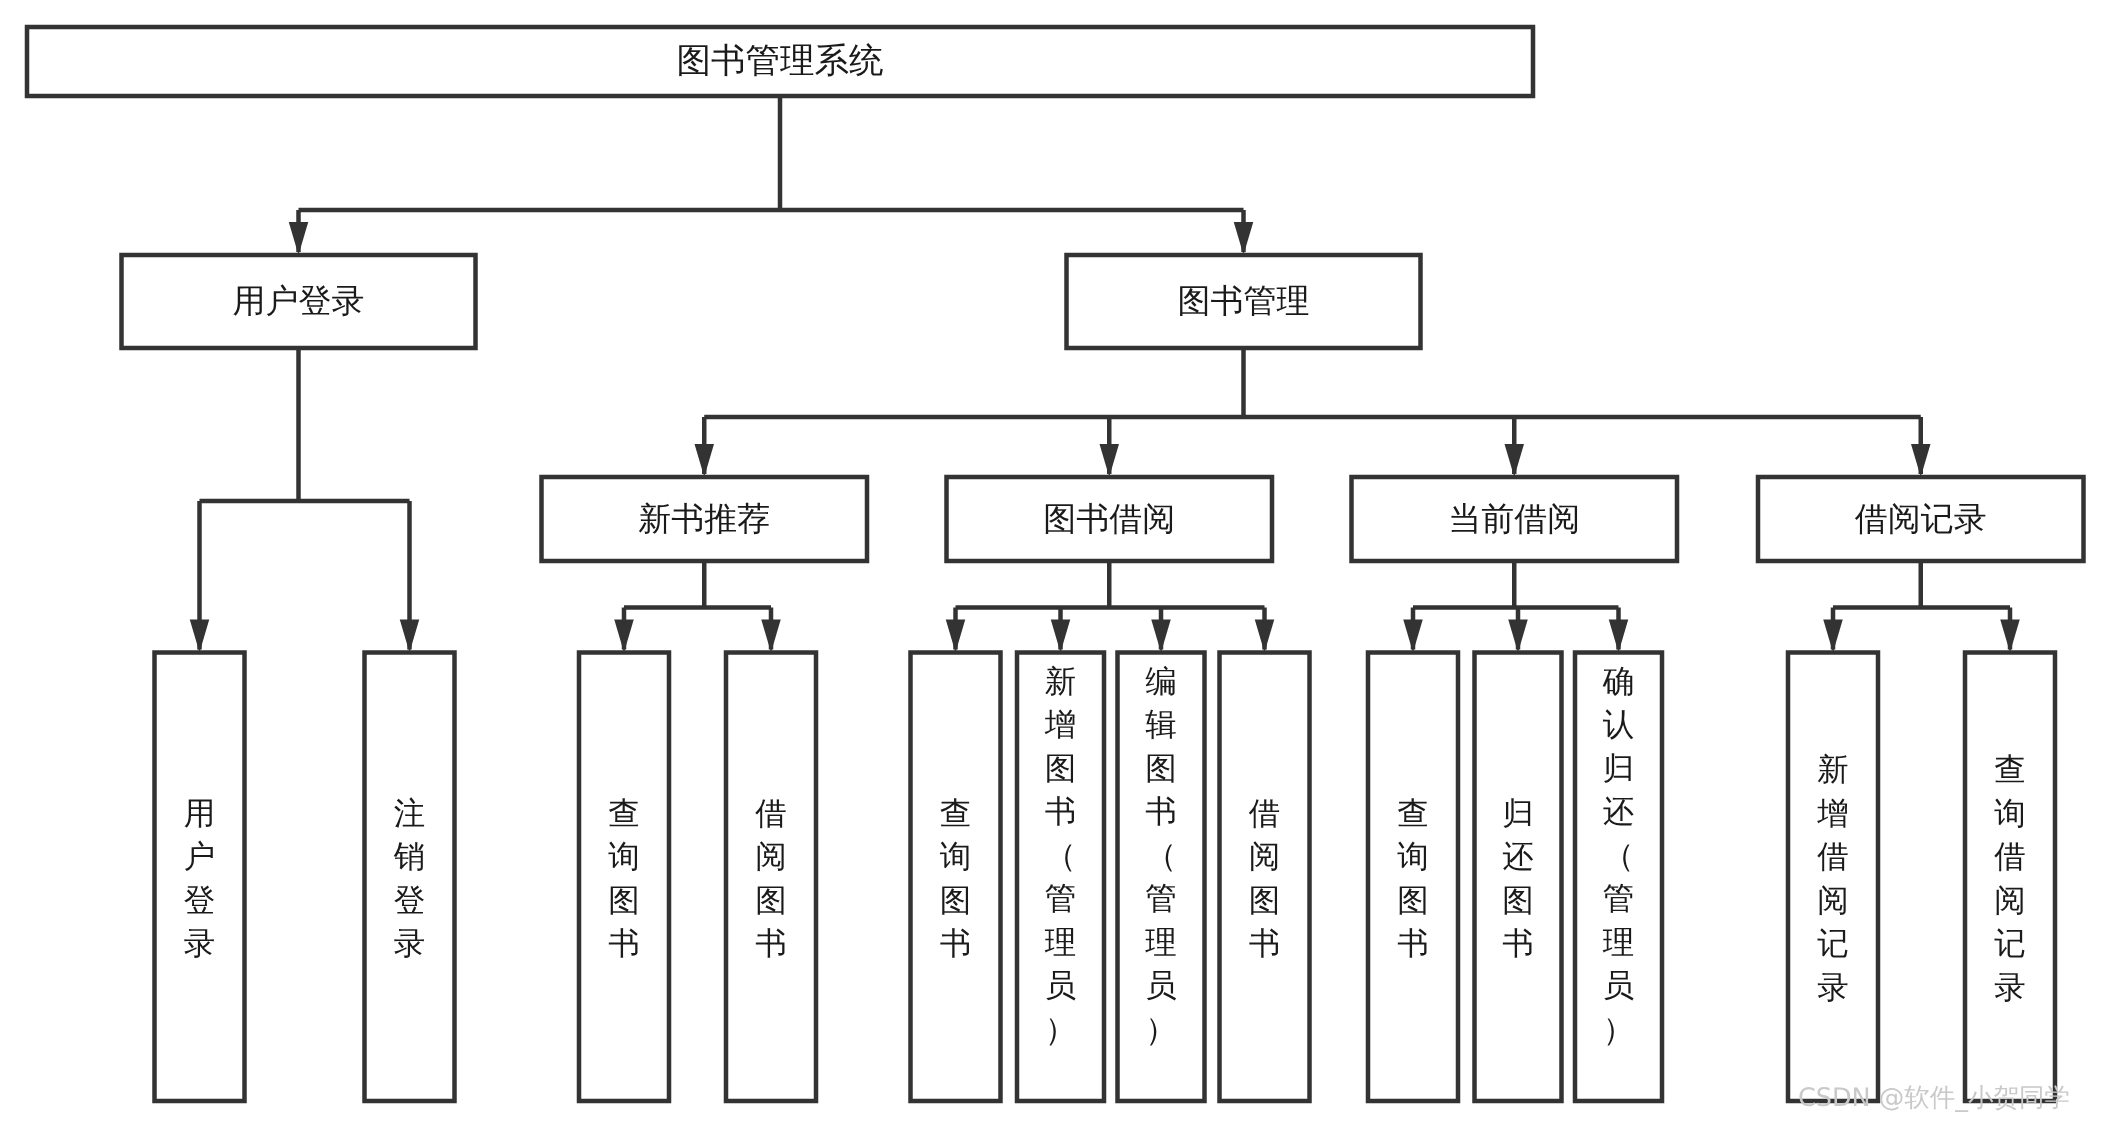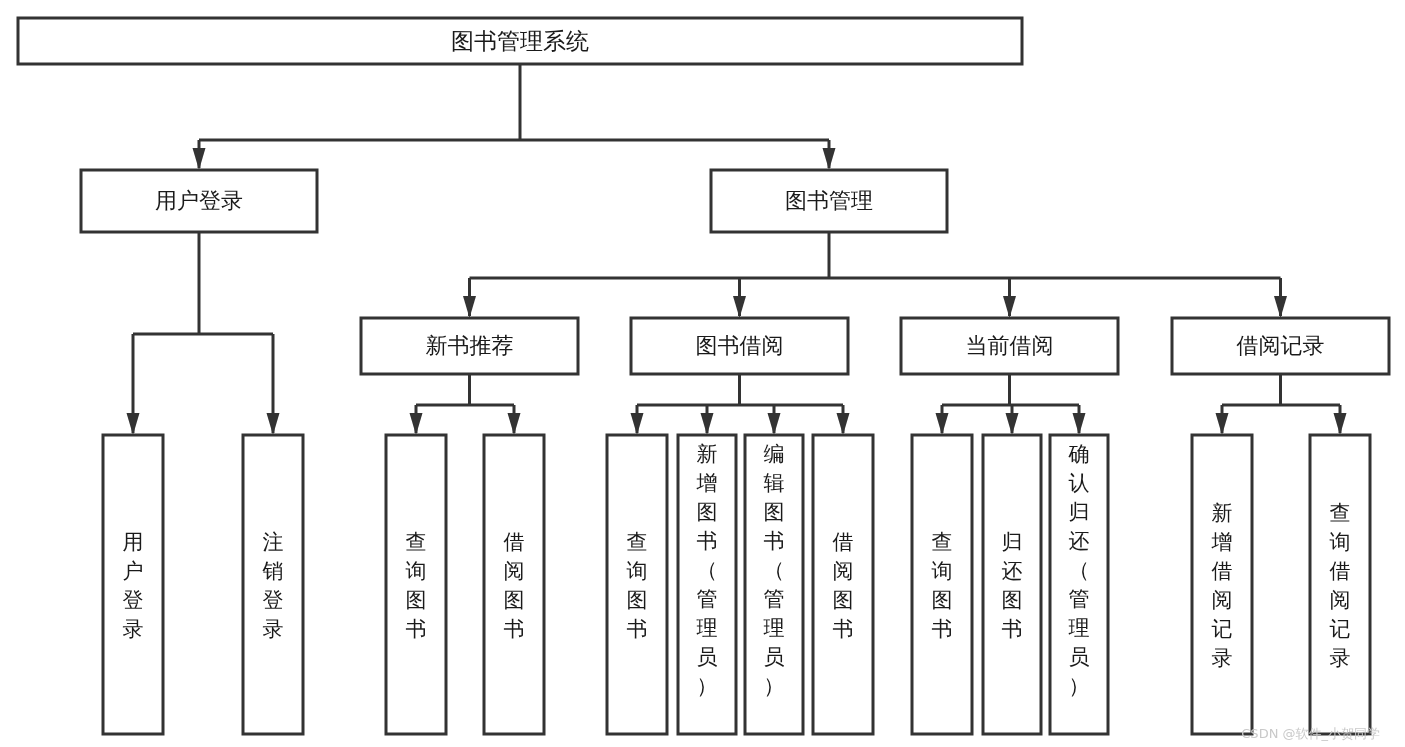--- a/index.html
+++ b/index.html
@@ -53,21 +53,21 @@
     stroke-linecap: butt;
   }
   .arrowhead {
     fill: #333333;
   }
   .watermark {
     position: absolute;
     right: 8px;
     bottom: 4px;
     color: #c9c9c9;
-    font-size: 13px;
+    font-size: 17px;
     font-family: "DejaVu Sans", "Liberation Sans", sans-serif;
     white-space: nowrap;
     user-select: none;
   }
 </style>
 </head>
 <body>
 
 <div id="diagram-root">
 

